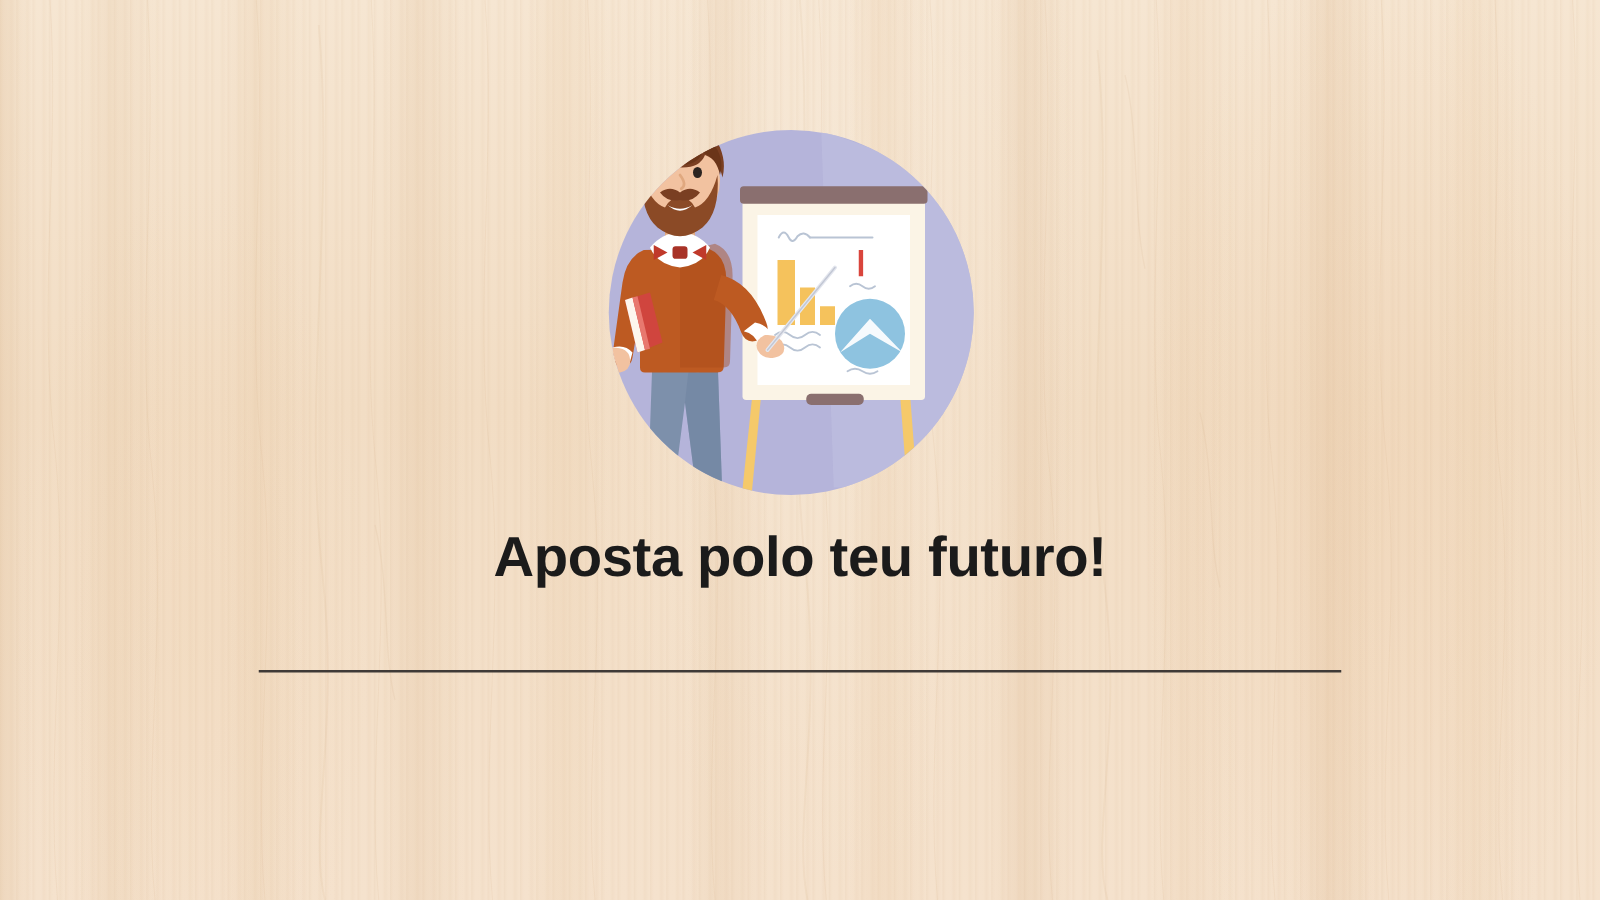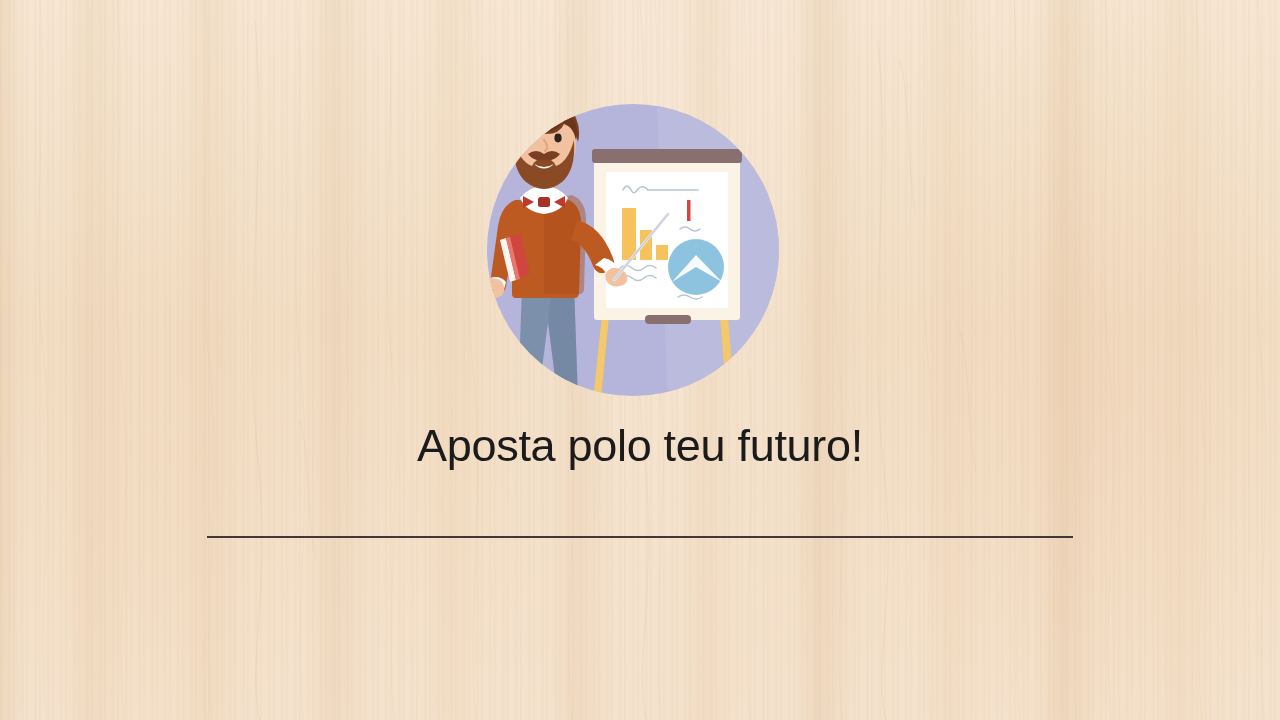--- a/index.html
+++ b/index.html
@@ -50,21 +50,21 @@
 
   
   #illustration {
     position:absolute; left:482px; top:90px; width:320px; height:320px;
   }
 
   
   #headline {
     position:absolute; top:420px; left:0; width:1280px;
     text-align:center;
-    font-size:45px; font-weight:normal; color:#1b1b1b;
+    font-size:45px; font-weight:bold; color:#1b1b1b;
     letter-spacing:-.3px;
   }
 
   
   #divider {
     position:absolute; left:207px; top:536px; width:866px; height:2px;
     background:#3f3a37;
   }
 
   

